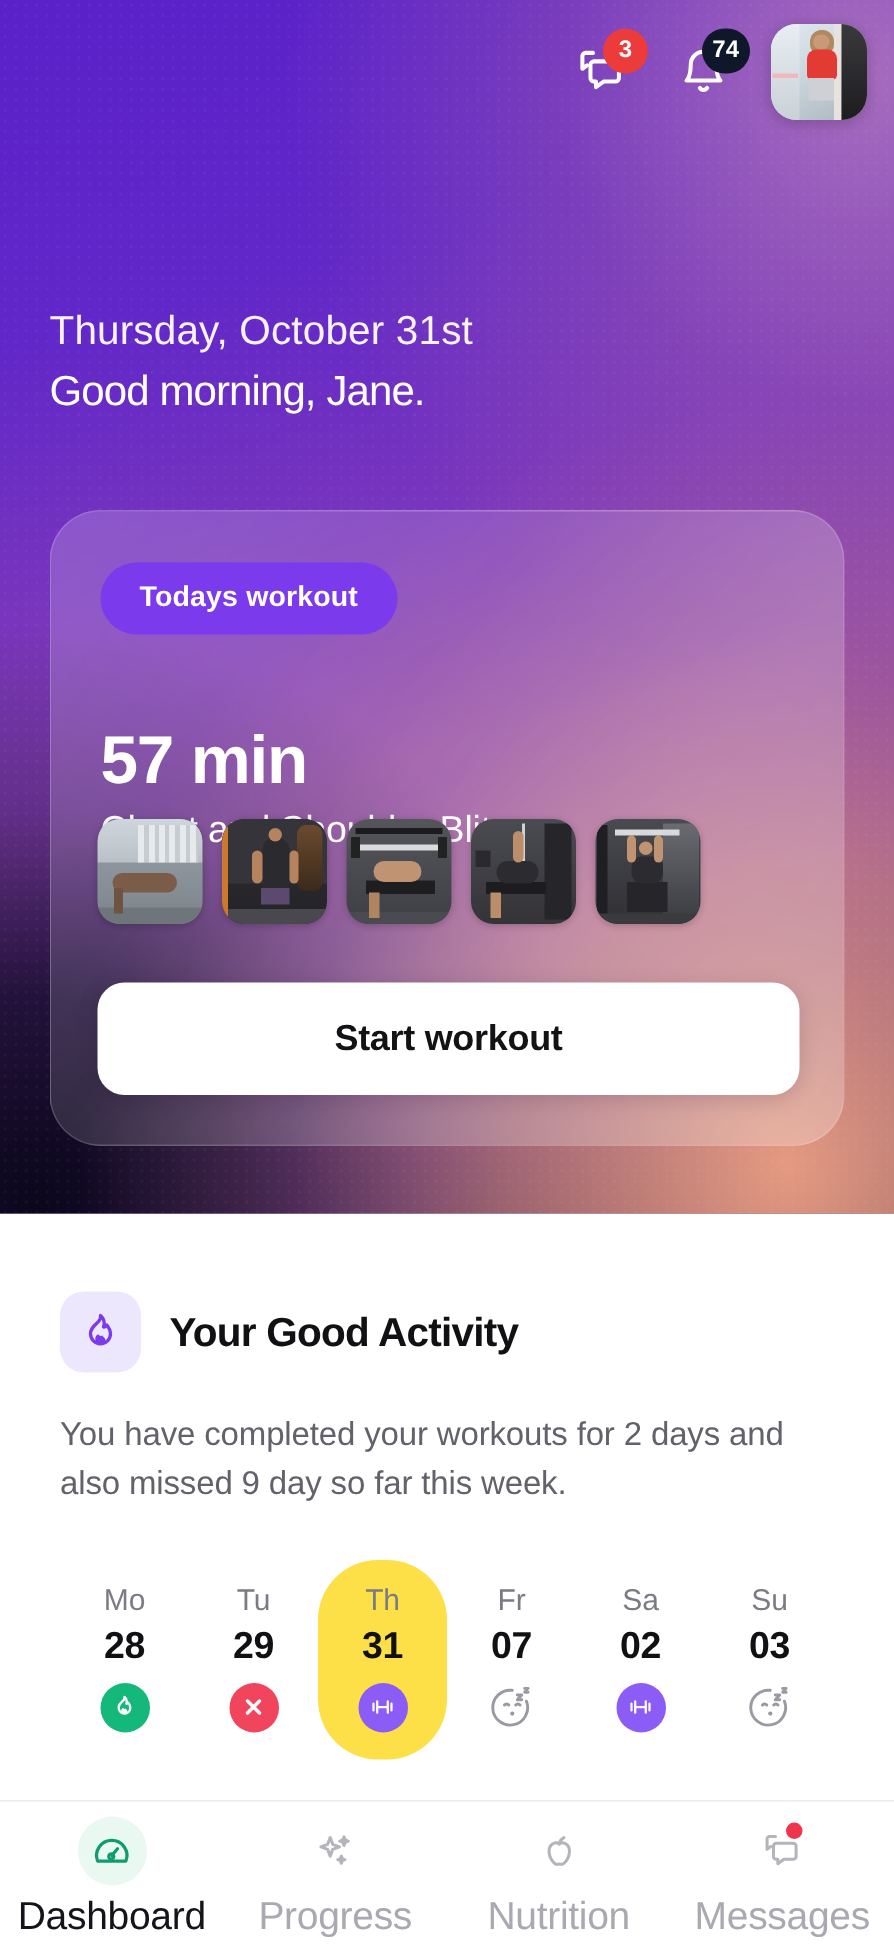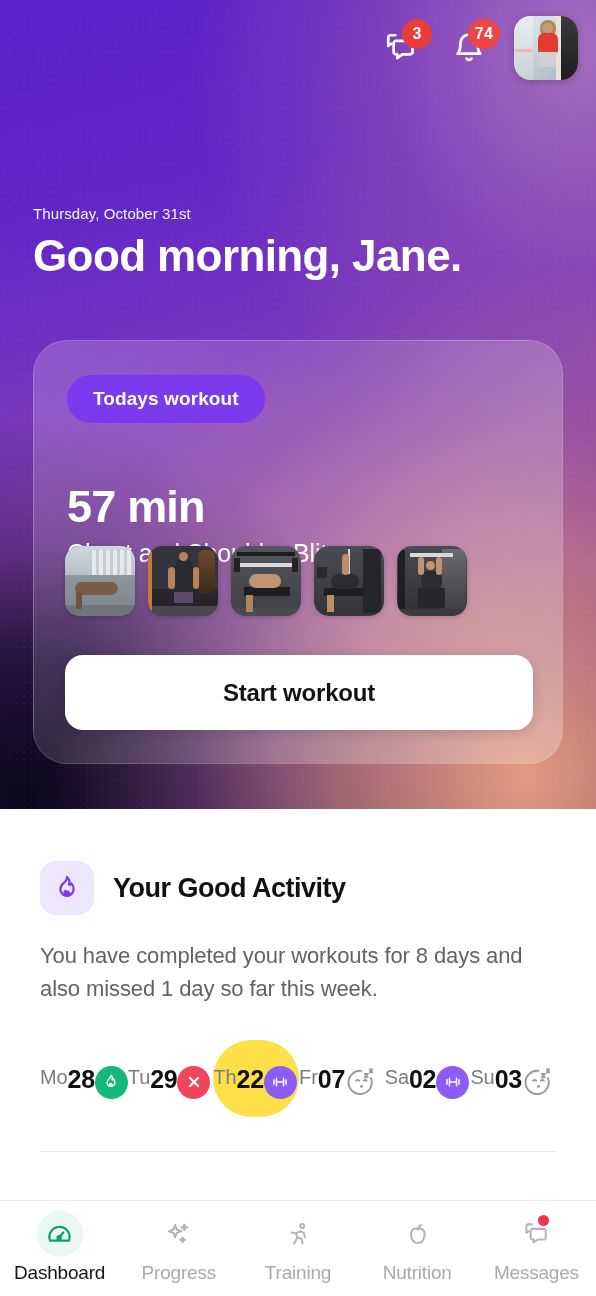--- a/index.html
+++ b/index.html
@@ -34,41 +34,41 @@
     display:flex; align-items:center; gap:22px; z-index:5;
   }
   .icon-btn { position:relative; width:46px; height:46px; display:flex; align-items:center; justify-content:center; }
   .badge {
     position:absolute; top:-6px; right:-8px;
     min-width:30px; height:30px; padding:0 7px;
     border-radius:15px; display:flex; align-items:center; justify-content:center;
     font-size:16px; font-weight:700; color:#fff; letter-spacing:.2px;
   }
   .badge.red { background:#ec3b3b; }
-  .badge.purple { background:#ef4444; }
+  .badge.purple { background:#0f172a; }
   .avatar {
     width:64px; height:64px; border-radius:17px; overflow:hidden;
     box-shadow:0 2px 10px rgba(0,0,0,.22);
     background:linear-gradient(150deg,#dfe9ee 0%,#cfd9e0 40%,#a8b4bd 100%);
     position:relative;
   }
   .avatar i { position:absolute; display:block; }
   .av-wall  { left:0;   top:0; width:30%; height:100%; background:linear-gradient(180deg,#e8eef1,#c9d2d8); }
   .av-dark  { right:0;  top:0; width:26%; height:100%; background:linear-gradient(180deg,#3a3a3c,#1d1d20); }
   .av-dark2 { right:26%;top:0; width:9%;  height:100%; background:#e7e2de; }
   .av-head  { left:44%; top:11%; width:17%; height:16%; border-radius:50%; background:#c99a78; }
   .av-hair  { left:41%; top:6%; width:24%; height:26%; border-radius:48% 48% 38% 38%; background:#b08a5e; }
   .av-torso { left:38%; top:26%; width:30%; height:32%; border-radius:6px 6px 3px 3px; background:#e23b33; }
   .av-legs  { left:39%; top:56%; width:27%; height:24%; background:#cfd0d6; }
   .av-shelf { left:2%;  top:52%; width:26%; height:5%; background:#f0b8bd; }
 
   
   .greet-wrap { position:absolute; left:33px; top:205px; z-index:4; }
-  .greet-date { font-size:15px; color:rgba(255,255,255,.94); letter-spacing:.1px; }
-  .greet-main { font-size:44px; font-weight:700; color:#fff; letter-spacing:-.6px; margin-top:9px; }
+  .greet-date { font-size:27px; color:rgba(255,255,255,.94); letter-spacing:.1px; }
+  .greet-main { font-size:28px; font-weight:400; color:#fff; letter-spacing:-.6px; margin-top:9px; }
 
   
   .wcard {
     position:absolute; left:33px; top:340px; width:530px; height:424px;
     border-radius:34px; z-index:4;
     background:linear-gradient(128deg, rgba(255,255,255,0.19) 0%, rgba(255,255,255,0.13) 38%, rgba(255,255,255,0.22) 66%, rgba(255,255,255,0.26) 100%);
     border:1px solid rgba(255,255,255,0.16);
     backdrop-filter:blur(3px);
     overflow:hidden;
   }
@@ -150,21 +150,21 @@
   .act-head { display:flex; align-items:center; gap:19px; }
   .flame-box {
     width:54px; height:54px; border-radius:16px; background:#ece7fd;
     display:flex; align-items:center; justify-content:center; flex:0 0 auto;
   }
   .act-title { font-size:27px; font-weight:700; color:#111114; letter-spacing:-.5px; }
   .act-desc { margin-top:24px; font-size:22px; line-height:1.52; color:#62626a; letter-spacing:-.1px; max-width:500px; }
 
   .week { margin-top:34px; display:flex; }
   .day {
-    flex:1; display:flex; flex-direction:row; align-items:center;
+    flex:1; display:flex; flex-direction:column; align-items:center;
     padding:16px 0 18px 0; border-radius:40px;
   }
   .day.today { background:#fde047; }
   .day-name { font-size:20px; color:#7b7b84; letter-spacing:-.1px; }
   .day-num  { font-size:25px; font-weight:700; color:#111114; margin-top:4px; letter-spacing:-.3px;text-align:right; }
   .day-badge { margin-top:10px; width:33px; height:33px; border-radius:50%; display:flex; align-items:center; justify-content:center; }
   .bg-done { background:#14b87a; }
   .bg-miss { background:#f0455c; }
   .bg-plan { background:#8b5cf6; }
   .bg-rest { background:transparent; }
@@ -173,21 +173,21 @@
 
   
   .nav {
     position:absolute; left:0; bottom:0; width:596px; height:96px;
     border-top:1px solid #ececed; background:#fff;
     display:flex; align-items:flex-start; padding-top:10px;
   }
   .nav-item { flex:1; display:flex; flex-direction:column; align-items:center; gap:5px; position:relative; cursor:pointer; }
   .nav-ico { width:46px; height:46px; border-radius:50%; display:flex; align-items:center; justify-content:center; position:relative; }
   .nav-item.active .nav-ico { background:#e9f8f1; }
-  .nav-label { font-size:19px; color:#a9a9b1; letter-spacing:-.2px; }
+  .nav-label { font-size:26px; color:#a9a9b1; letter-spacing:-.2px; }
   .nav-item.active .nav-label { color:#14141a; }
   .nav-dot { position:absolute; top:4px; right:10px; width:11px; height:11px; border-radius:50%; background:#f0344b; }
 </style>
 </head>
 <body>
 
 <div class="hero"></div>
 
 <div class="topbar">
 
@@ -289,21 +289,21 @@
   <div class="act-head">
     <div class="flame-box">
       <svg width="28" height="28" viewBox="0 0 24 24" fill="none" stroke="#7c3aed" stroke-width="1.9" stroke-linecap="round" stroke-linejoin="round">
         <path d="M12 2.6c.4 2.4-1 3.4-2.3 4.6C8 8.6 6.3 10 6.3 13a5.7 5.7 0 0 0 11.4 0c0-2.3-1-3.7-2.1-5-.6 1-1.3 1.3-1.9 1.1.9-2.4.2-4.8-1.7-6.5z"></path>
         <path d="M12 19a3 3 0 0 1-1.3-5.7c.6 1 1.6 1.2 2.3.7.7 1 1.9 1.5 1.9 2.8A2.9 2.9 0 0 1 12 19z" fill="#7c3aed" stroke="none"></path>
       </svg>
     </div>
     <div class="act-title">Your Good Activity</div>
   </div>
 
-  <div class="act-desc">You have completed your workouts for 8 days and also missed 1 day so far this week.</div>
+  <div class="act-desc">You have completed your workouts for 2 days and also missed 9 day so far this week.</div>
 
   <div class="week">
 
     <div class="day">
       <div class="day-name">Mo</div>
       <div class="day-num">28</div>
       <div class="day-badge bg-done">
         <svg width="18" height="18" viewBox="0 0 24 24" fill="none" stroke="#fff" stroke-width="2" stroke-linecap="round" stroke-linejoin="round">
           <path d="M12 3c.4 2.2-1 3.2-2.2 4.3C8.3 8.6 6.8 9.9 6.8 12.7a5.2 5.2 0 0 0 10.4 0c0-2.1-.9-3.4-1.9-4.6-.6.9-1.2 1.2-1.7 1 .8-2.2.2-4.5-1.6-6.1z"></path>
           <path d="M12 18a2.7 2.7 0 0 1-1.2-5.2c.6.9 1.5 1.1 2.1.6.6.9 1.7 1.4 1.7 2.6A2.6 2.6 0 0 1 12 18z" fill="#fff" stroke="none"></path>
@@ -317,21 +317,21 @@
       <div class="day-badge bg-miss">
         <svg width="16" height="16" viewBox="0 0 24 24" fill="none" stroke="#fff" stroke-width="3.4" stroke-linecap="round">
           <path d="M6 6l12 12M18 6L6 18"></path>
         </svg>
       </div>
     </div>
 
 
     <div class="day today">
       <div class="day-name">Th</div>
-      <div class="day-num">22</div>
+      <div class="day-num">31</div>
       <div class="day-badge bg-plan">
         <svg width="18" height="18" viewBox="0 0 24 24" fill="none" stroke="#fff" stroke-width="2" stroke-linecap="round">
           <path d="M4 9v6M7.3 7v10M16.7 7v10M20 9v6M7.3 12h9.4"></path>
         </svg>
       </div>
     </div>
 
     <div class="day">
       <div class="day-name">Fr</div>
       <div class="day-num">07</div>
@@ -390,32 +390,20 @@
     <div class="nav-ico">
       <svg width="27" height="27" viewBox="0 0 24 24" fill="none" stroke="#b4b4bb" stroke-width="1.8" stroke-linecap="round" stroke-linejoin="round">
         <path d="M9 3.6l1.5 4 4 1.5-4 1.5-1.5 4-1.5-4-4-1.5 4-1.5z"></path>
         <path d="M17.2 3.2l.7 1.8 1.8.7-1.8.7-.7 1.8-.7-1.8-1.8-.7 1.8-.7z"></path>
         <path d="M15.6 14.6l.6 1.5 1.5.6-1.5.6-.6 1.5-.6-1.5-1.5-.6 1.5-.6z"></path>
       </svg>
     </div>
     <div class="nav-label">Progress</div>
   </div>
 
-  <div class="nav-item">
-    <div class="nav-ico">
-      <svg width="27" height="27" viewBox="0 0 24 24" fill="none" stroke="#b4b4bb" stroke-width="1.8" stroke-linecap="round" stroke-linejoin="round">
-        <circle cx="15.3" cy="4.4" r="1.8"></circle>
-        <path d="M13.6 9.2L9.8 11l1.3 3.7-2.9 5"></path>
-        <path d="M13.6 9.2l3.1 1.4 1.1 3.6"></path>
-        <path d="M11.1 14.7l3.6 1 .9 4.1"></path>
-        <path d="M9.8 11L6 10.2"></path>
-      </svg>
-    </div>
-    <div class="nav-label">Training</div>
-  </div>
 
   <div class="nav-item">
     <div class="nav-ico">
       <svg width="27" height="27" viewBox="0 0 24 24" fill="none" stroke="#b4b4bb" stroke-width="1.8" stroke-linecap="round" stroke-linejoin="round">
         <path d="M12.3 7.4c-1-.7-2.3-.9-3.4-.3C7 8 6 10 6.3 12.6c.3 2.8 2 5.7 3.7 6.6 1 .5 1.6.1 2.3.1s1.3.4 2.3-.1c1.7-.9 3.4-3.8 3.7-6.6.3-2.6-.7-4.6-2.6-5.5-1.1-.6-2.4-.4-3.4.3z"></path>
         <path d="M12.3 7.4c.2-1.6 1.2-3 2.8-3.8"></path>
       </svg>
     </div>
     <div class="nav-label">Nutrition</div>
   </div>

